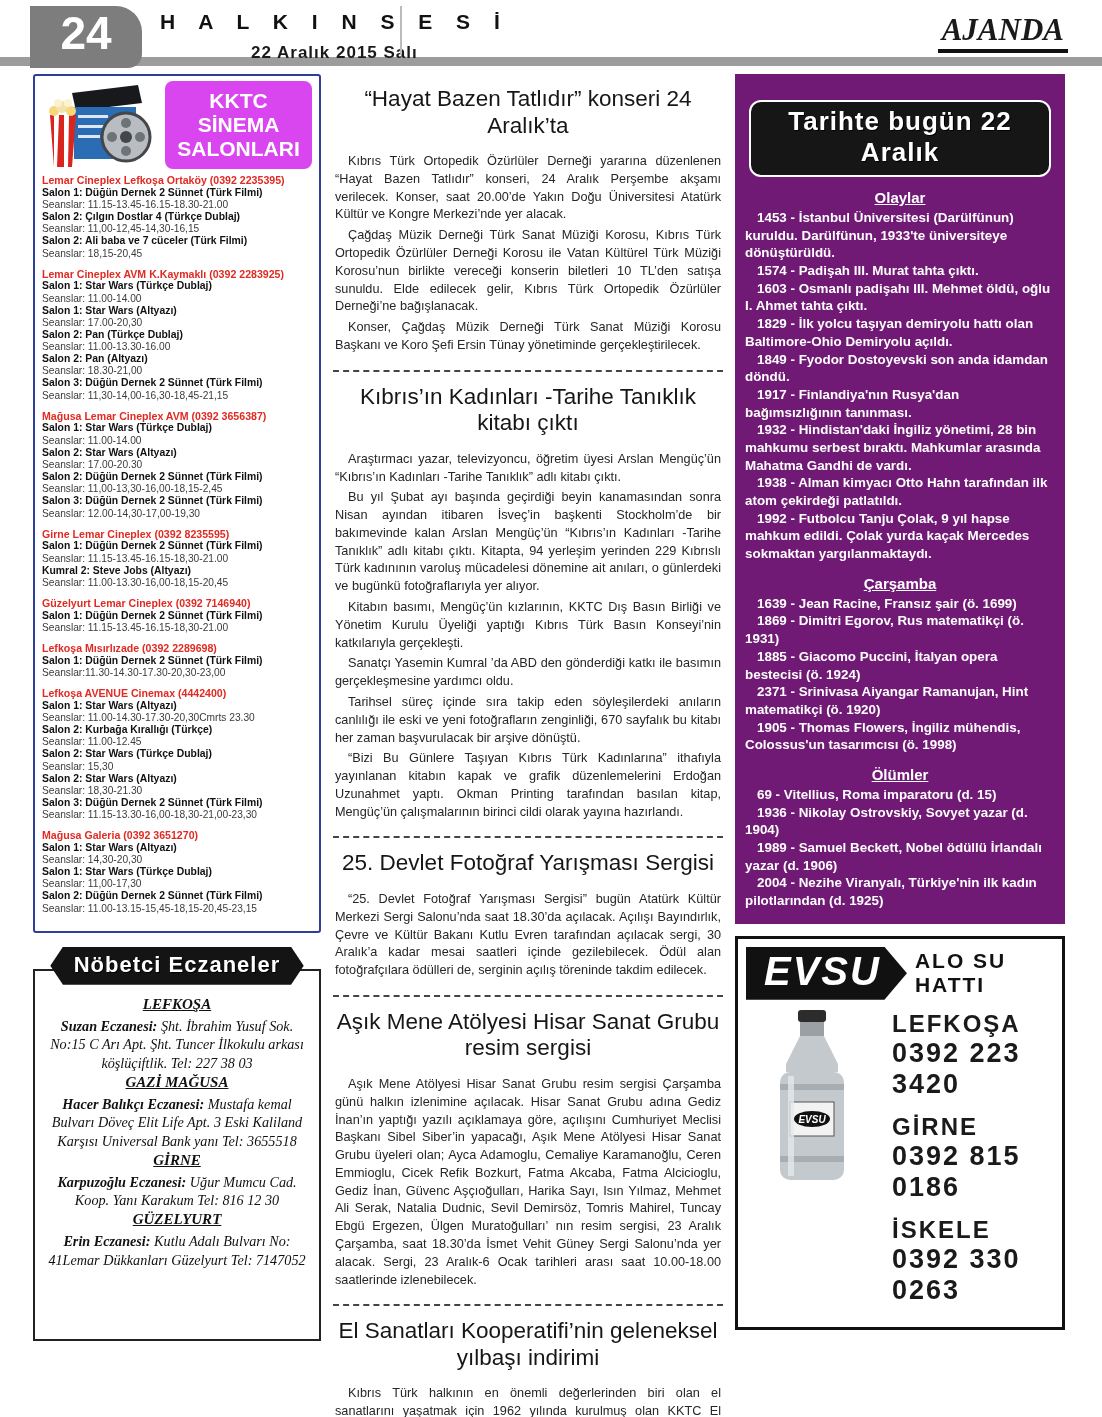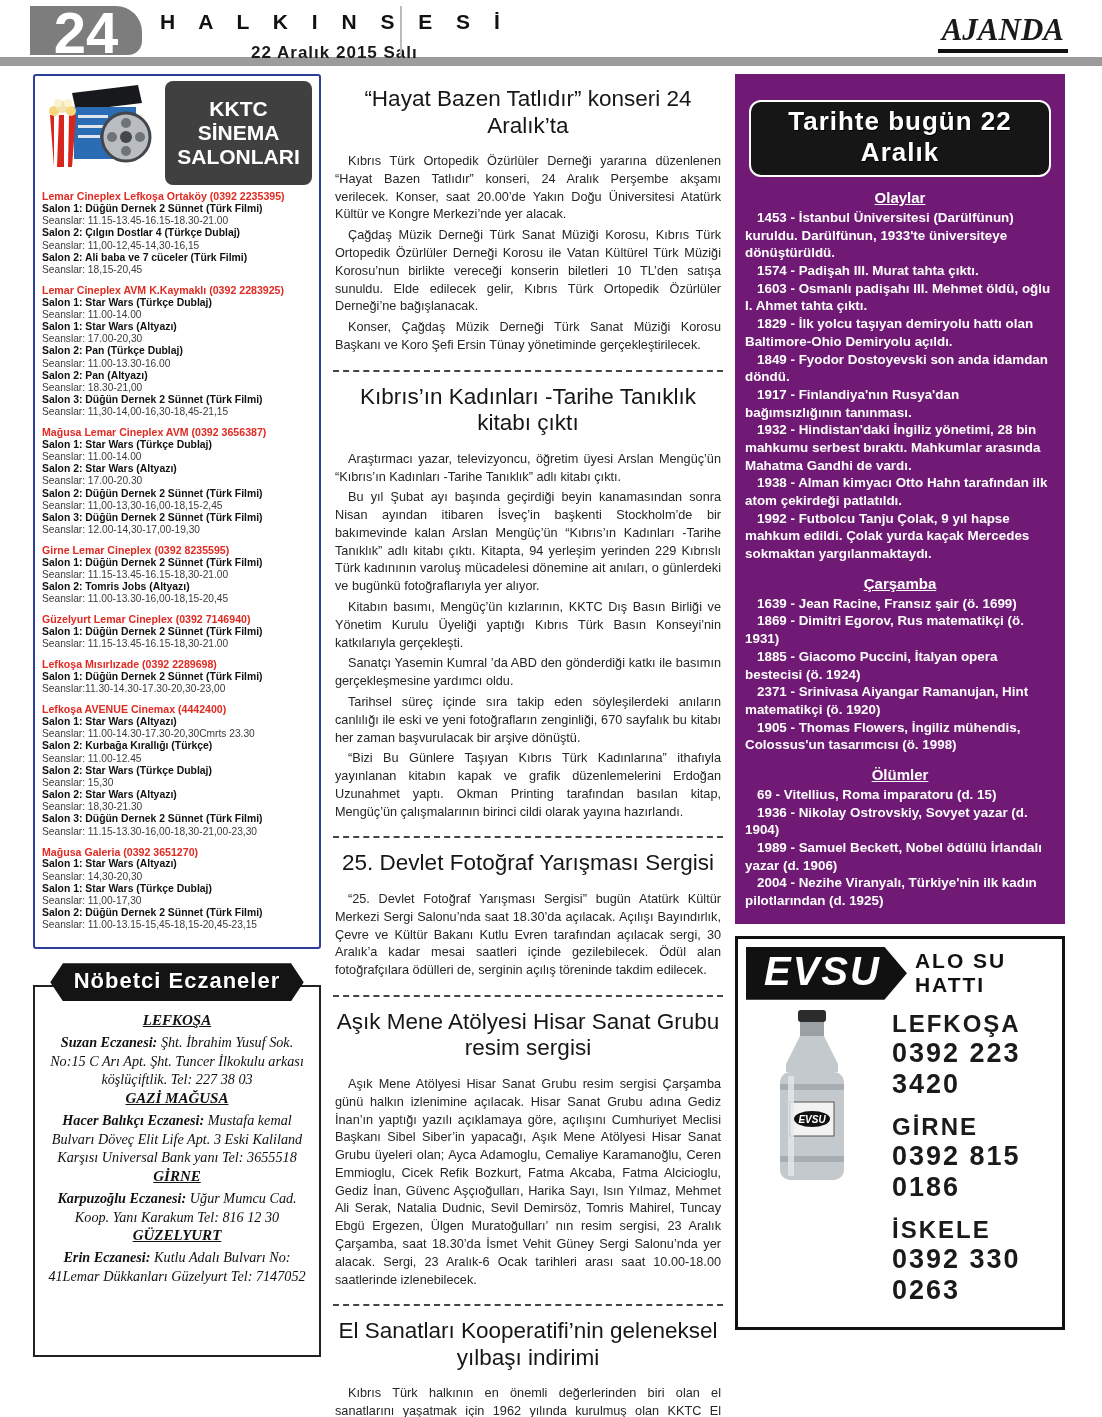--- a/index.html
+++ b/index.html
@@ -5,46 +5,46 @@
   * { box-sizing: border-box; margin: 0; padding: 0; }
   body {
     width: 1102px; height: 1417px; overflow: hidden;
     background: #fff; color: #1a1a1a;
     font-family: "Liberation Sans", sans-serif;
   }
   
   .hdr { position: relative; height: 66px; }
   .hdr-bar { position: absolute; left: 0; right: 0; top: 57px; height: 9px; background: #9c9c9c; }
   .pagenum {
-    position: absolute; left: 30px; top: 6px; width: 112px; height: 49px;
+    position: absolute; left: 30px; top: 6px; width: 112px; height: 62px;
     background: #7d7d7d; color: #fff; border-radius: 0 26px 14px 0;
-    font-size: 58px; font-weight: bold; text-align: center; line-height: 54px; z-index: 2;
+    font-size: 46px; font-weight: bold; text-align: center; line-height: 54px; z-index: 2;
   }
   .masthead { position: absolute; left: 160px; top: 10px; text-align: center; }
   .paper-title { font-size: 21px; font-weight: bold; letter-spacing: 9px; color: #111; }
   .paper-date { font-size: 17px; font-weight: bold; margin-top: 9px; letter-spacing: 1px; }
   .hdr-vline { position: absolute; left: 400px; top: 6px; width: 2px; height: 48px; background: #bbb; }
   .ajanda {
     position: absolute; right: 34px; top: 12px;
     font-family: "Liberation Serif", serif; font-style: italic; font-weight: bold;
     font-size: 31px; border-bottom: 4px solid #111; padding: 0 4px 1px 4px;
   }
   
   .cols { display: flex; gap: 12px; padding: 8px 33px 0 33px; }
   .col-left { width: 288px; flex: none; }
   .col-mid { width: 390px; flex: none; }
   .col-right { width: 330px; flex: none; }
   
   .cinema-box { border: 2px solid #2e3f97; border-radius: 3px; padding: 5px 7px 8px 7px; min-height: 648px; }
   .cinema-head { display: flex; gap: 5px; align-items: stretch; margin-bottom: 5px; }
   .cinema-art { width: 118px; height: 88px; flex: none; }
   .cinema-title {
-    flex: 1; background: #404040; color: #fff; border-radius: 8px;
+    flex: 1; background: #d946ef; color: #fff; border-radius: 8px;
     font-size: 21px; font-weight: bold; text-align: center;
-    display: flex; align-items: center; justify-content: center; padding: 16px 8px; line-height: 1.15;
+    display: flex; align-items: center; justify-content: center; padding: 0 8px; line-height: 1.15;
   }
   .venue { margin-bottom: 8px; }
   .venue-name { color: #e02a22; font-weight: bold; font-size: 10.6px; line-height: 1.2; }
   .film-title { font-weight: bold; font-size: 10.4px; line-height: 1.18; color: #111; }
   .film-times { font-size: 10.2px; line-height: 1.18; color: #3a3a3a; }
   
   .pharm-wrap { margin-top: 14px; position: relative; }
   .ribbon {
     position: relative; z-index: 2; margin: 0 auto; width: 88%;
     background: #141414; color: #fff; text-align: center;
@@ -226,21 +226,21 @@
           <div class="venue">
             <div class="venue-name">Girne Lemar Cineplex (0392 8235595)</div>
             <div>
 
                 <div>
                   <div class="film-title">Salon 1: Düğün Dernek 2 Sünnet (Türk Filmi)</div>
                   <div class="film-times">Seanslar: 11.15-13.45-16.15-18,30-21.00</div>
                 </div>
 
                 <div>
-                  <div class="film-title">Salon 2: Tomris Jobs (Altyazı)</div>
+                  <div class="film-title">Kumral 2: Steve Jobs (Altyazı)</div>
                   <div class="film-times">Seanslar: 11.00-13.30-16,00-18,15-20,45</div>
                 </div>
               </div>
           </div>
 
           <div class="venue">
             <div class="venue-name">Güzelyurt Lemar Cineplex (0392 7146940)</div>
             <div>
 
                 <div>

